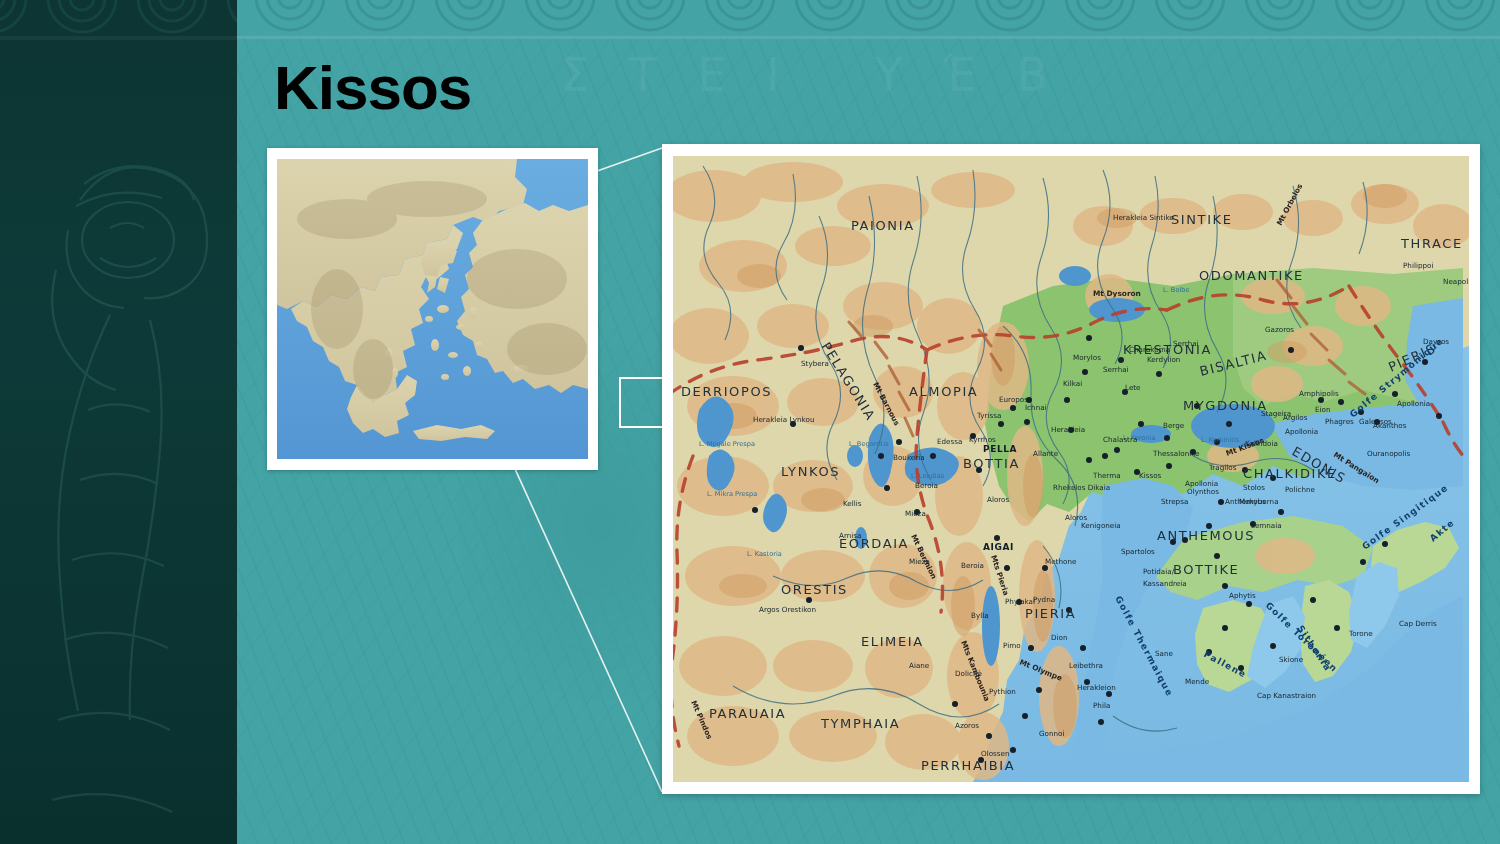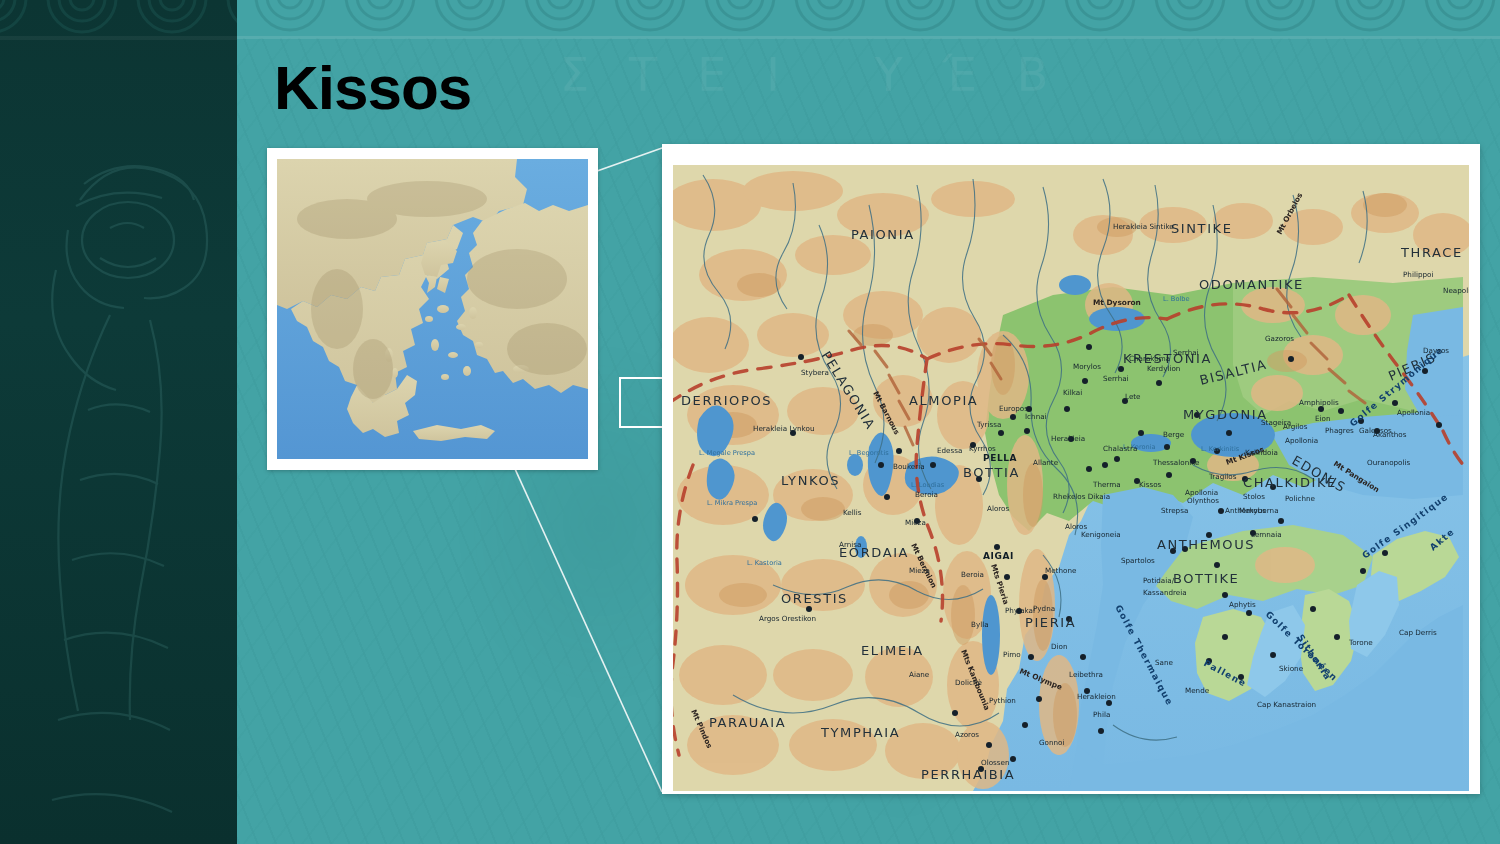--- a/index.html
+++ b/index.html
@@ -95,21 +95,21 @@
   }
 
   
   .main-frame{
     position:absolute;left:662px;top:144px;width:818px;height:650px;
     background:#ffffff;
     box-shadow:0 2px 6px rgba(0,0,0,.22);
   }
   .main-map{
     position:absolute;left:11px;top:12px;width:796px;height:626px;
-    overflow:hidden;background:#7fc0e8;margin-top:9px;
+    overflow:hidden;background:#7fc0e8;
   }
   .main-map svg{display:block;}
 
   
   .rg{ font-family:"DejaVu Sans",sans-serif; fill:#22303a; font-size:13px; letter-spacing:1.6px;}
   .city{ font-family:"DejaVu Sans",sans-serif; fill:#16242e; font-size:7.2px;}
   .city-b{ font-family:"DejaVu Sans",sans-serif; fill:#101d26; font-size:9px; font-weight:bold; letter-spacing:.6px;}
   .mt{ font-family:"DejaVu Sans",sans-serif; fill:#2a2320; font-size:7.4px; font-weight:bold;}
   .sea{ font-family:"DejaVu Sans",sans-serif; fill:#12406e; font-size:9px; font-weight:bold; letter-spacing:1.4px;}
   .lake{ font-family:"DejaVu Sans",sans-serif; fill:#2f6f9c; font-size:6.6px;}

